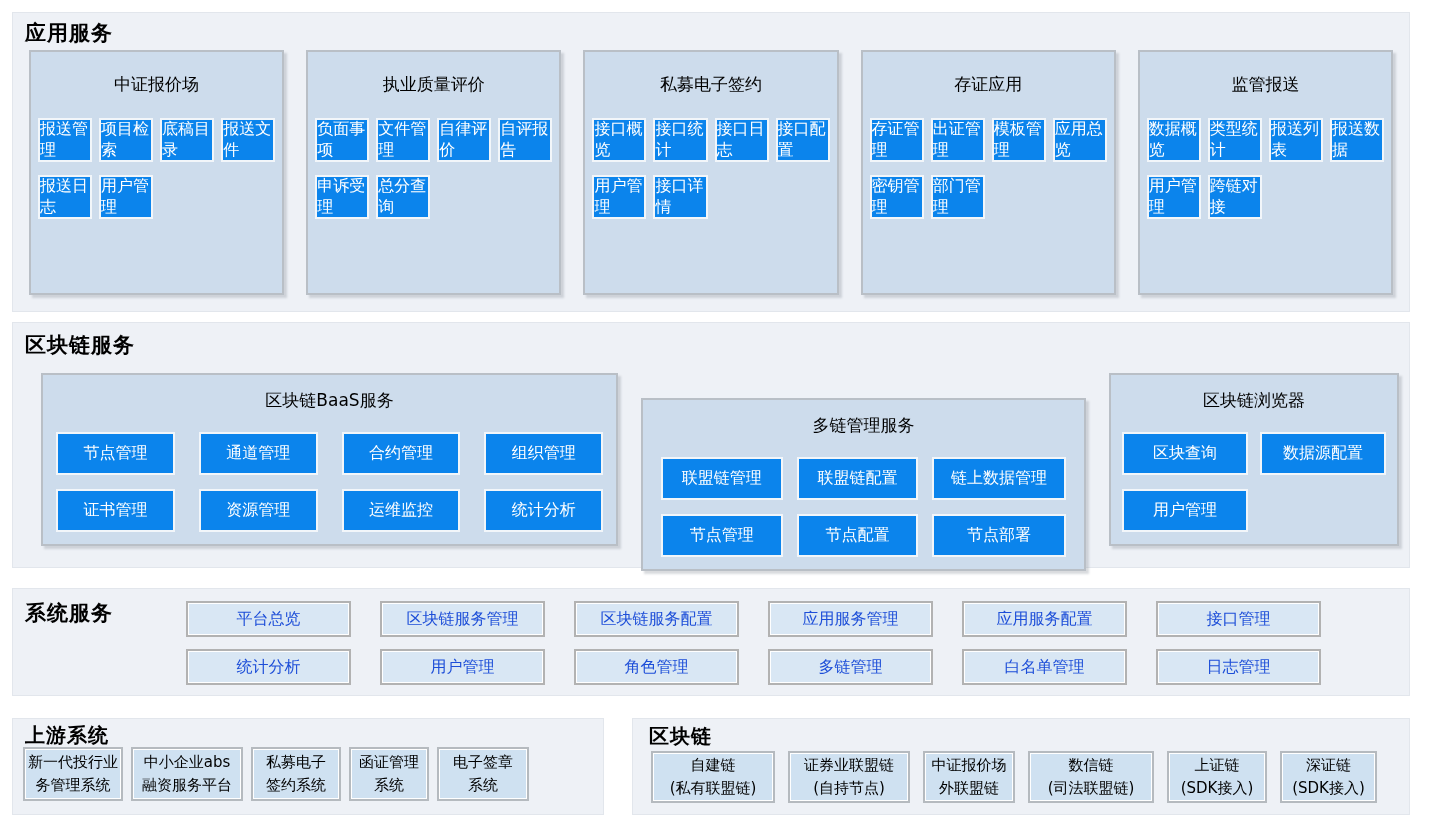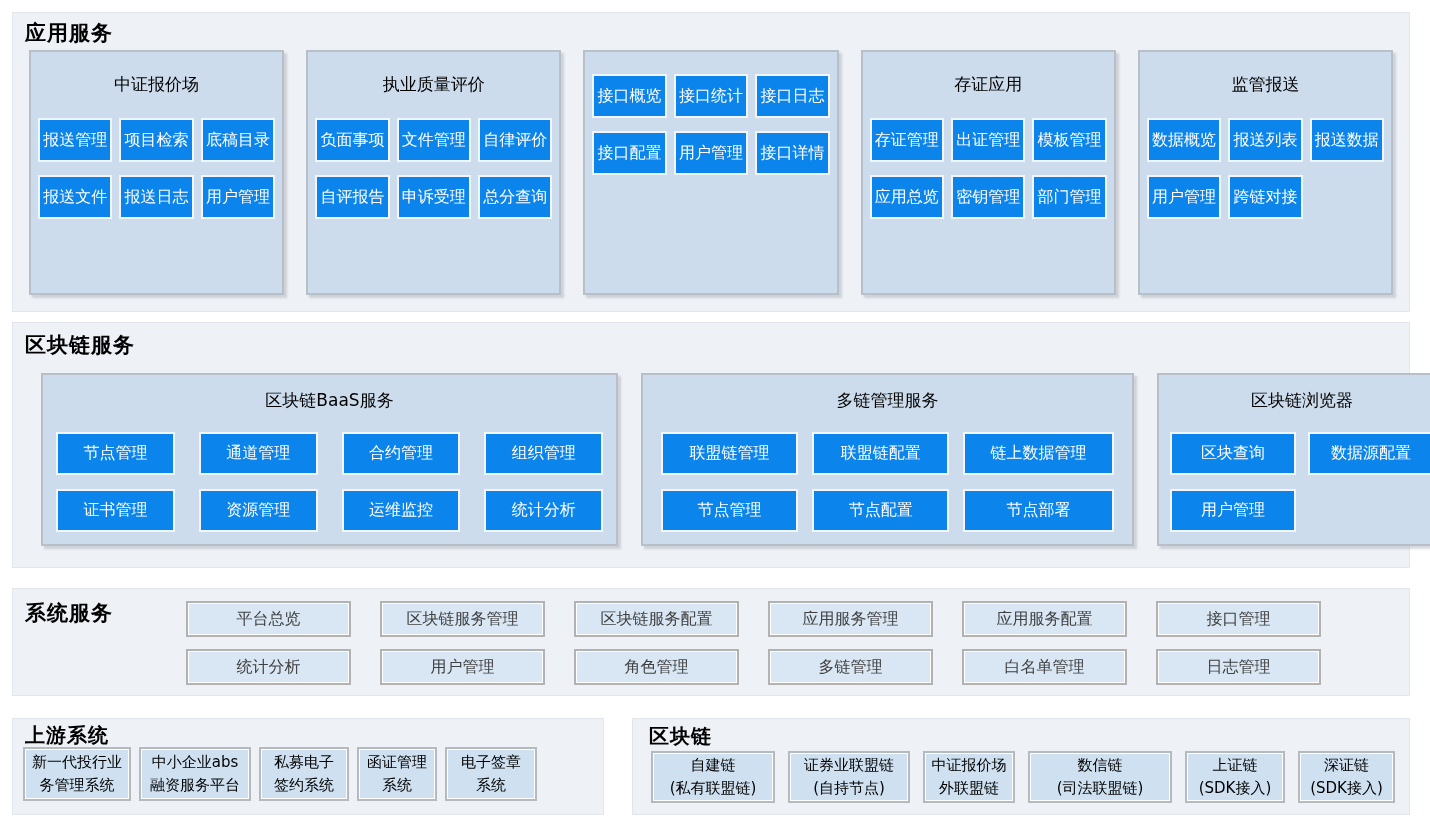--- a/index.html
+++ b/index.html
@@ -25,63 +25,63 @@
   #sec-chain .sec-title{left:16px;top:4px;font-size:20px;}
 
   
   .app-cards{position:absolute;left:16px;right:16px;top:37px;display:flex;gap:22px;}
   .card{
     background:#cddcec;border:2px solid #b9bfc6;box-sizing:border-box;
     box-shadow:3px 3px 2px rgba(145,152,160,0.35);
   }
   .app-card{flex:1;height:245px;}
   .card-title{text-align:center;font-size:17px;color:#000;margin-top:21px;}
-  .grid2{display:grid;grid-template-columns:1fr 1fr 1fr;gap:13px 7px;padding:22px 7px 0;}
+  .grid2{display:grid;grid-template-columns:1fr 1fr 1fr 1fr;gap:13px 7px;padding:22px 7px 0;}
   .tile{
     height:44px;background:#0b84ec;color:#ffffff;font-size:16px;
     display:flex;align-items:center;justify-content:center;
     border:2px solid #f2f6fa;box-sizing:border-box;cursor:pointer;
   }
 
   
   .bc-cards{position:absolute;left:28px;top:50px;display:flex;gap:23px;}
   .bc-card{height:173px;}
   #bc-card-0{width:577px;}
-  #bc-card-1{width:493px;}
+  #bc-card-1{width:445px;margin-top:25px;}
   #bc-card-2{width:290px;}
   .bc-card .card-title{margin-top:14px;}
   .grid4{display:grid;grid-template-columns:repeat(4,1fr);gap:14px 24px;padding:20px 13px 0;}
   .grid3{display:grid;grid-template-columns:1fr 1fr 1.1fr;gap:14px 14px;padding:20px 18px 0;}
   .grid2b{display:grid;grid-template-columns:1fr 1fr;gap:14px 12px;padding:20px 11px 0;}
   .tile-sm{height:43px;}
 
   
   .sys-grid{position:absolute;left:173px;top:12px;display:grid;
     grid-template-columns:repeat(6,165px);gap:12px 29px;}
   .sys-btn{
     height:36px;background:#d9e7f4;border:2px solid #b2b2b2;box-sizing:border-box;
     box-shadow:inset 0 0 0 1px #ffffff;
     display:flex;align-items:center;justify-content:center;
-    font-size:16px;color:#404040;cursor:pointer;
+    font-size:16px;color:#1d4ed8;cursor:pointer;
   }
 
   
   .box-row{position:absolute;display:flex;}
   #sec-up .box-row{left:10px;top:28px;gap:8px;}
   #sec-chain .box-row{left:18px;top:32px;gap:13px;}
   .sys-box{
     background:#cfe1f1;border:2px solid #b5babf;box-sizing:border-box;
     box-shadow:inset 0 0 0 1px #ffffff;
     display:flex;flex-direction:column;align-items:center;justify-content:center;
     font-size:15px;color:#000;line-height:1.55;text-align:center;
   }
   #sec-up .sys-box{height:54px;}
   #sec-chain .sys-box{height:52px;justify-content:center;}
-  .w108{width:108px}.w112{width:112px}.w90{width:90px}.w80{width:80px}.w92{width:92px}
-  .c124{width:124px}.c122{width:122px}.c112{width:92px}.c126{width:144px}.c100{width:100px}.c97{width:97px}
+  .w108{width:100px}.w112{width:112px}.w90{width:90px}.w80{width:80px}.w92{width:92px}
+  .c124{width:124px}.c122{width:122px}.c112{width:92px}.c126{width:126px}.c100{width:100px}.c97{width:97px}
 </style>
 </head>
 <body>
 
 <div class="section" id="sec-app">
   <div class="sec-title">应用服务</div>
   <div class="app-cards">
 
     <div class="card app-card">
       <div class="card-title">中证报价场</div>
@@ -101,20 +101,21 @@
         <div class="tile">负面事项</div>
         <div class="tile">文件管理</div>
         <div class="tile">自律评价</div>
         <div class="tile">自评报告</div>
         <div class="tile">申诉受理</div>
         <div class="tile">总分查询</div>
       </div>
     </div>
 
     <div class="card app-card">
+      <div class="card-title">私募电子签约</div>
       <div class="grid2">
         <div class="tile">接口概览</div>
         <div class="tile">接口统计</div>
         <div class="tile">接口日志</div>
         <div class="tile">接口配置</div>
         <div class="tile">用户管理</div>
         <div class="tile">接口详情</div>
       </div>
     </div>
 
@@ -127,20 +128,21 @@
         <div class="tile">应用总览</div>
         <div class="tile">密钥管理</div>
         <div class="tile">部门管理</div>
       </div>
     </div>
 
     <div class="card app-card">
       <div class="card-title">监管报送</div>
       <div class="grid2">
         <div class="tile">数据概览</div>
+        <div class="tile">类型统计</div>
         <div class="tile">报送列表</div>
         <div class="tile">报送数据</div>
         <div class="tile">用户管理</div>
         <div class="tile">跨链对接</div>
       </div>
     </div>
 
   </div>
 </div>
 

